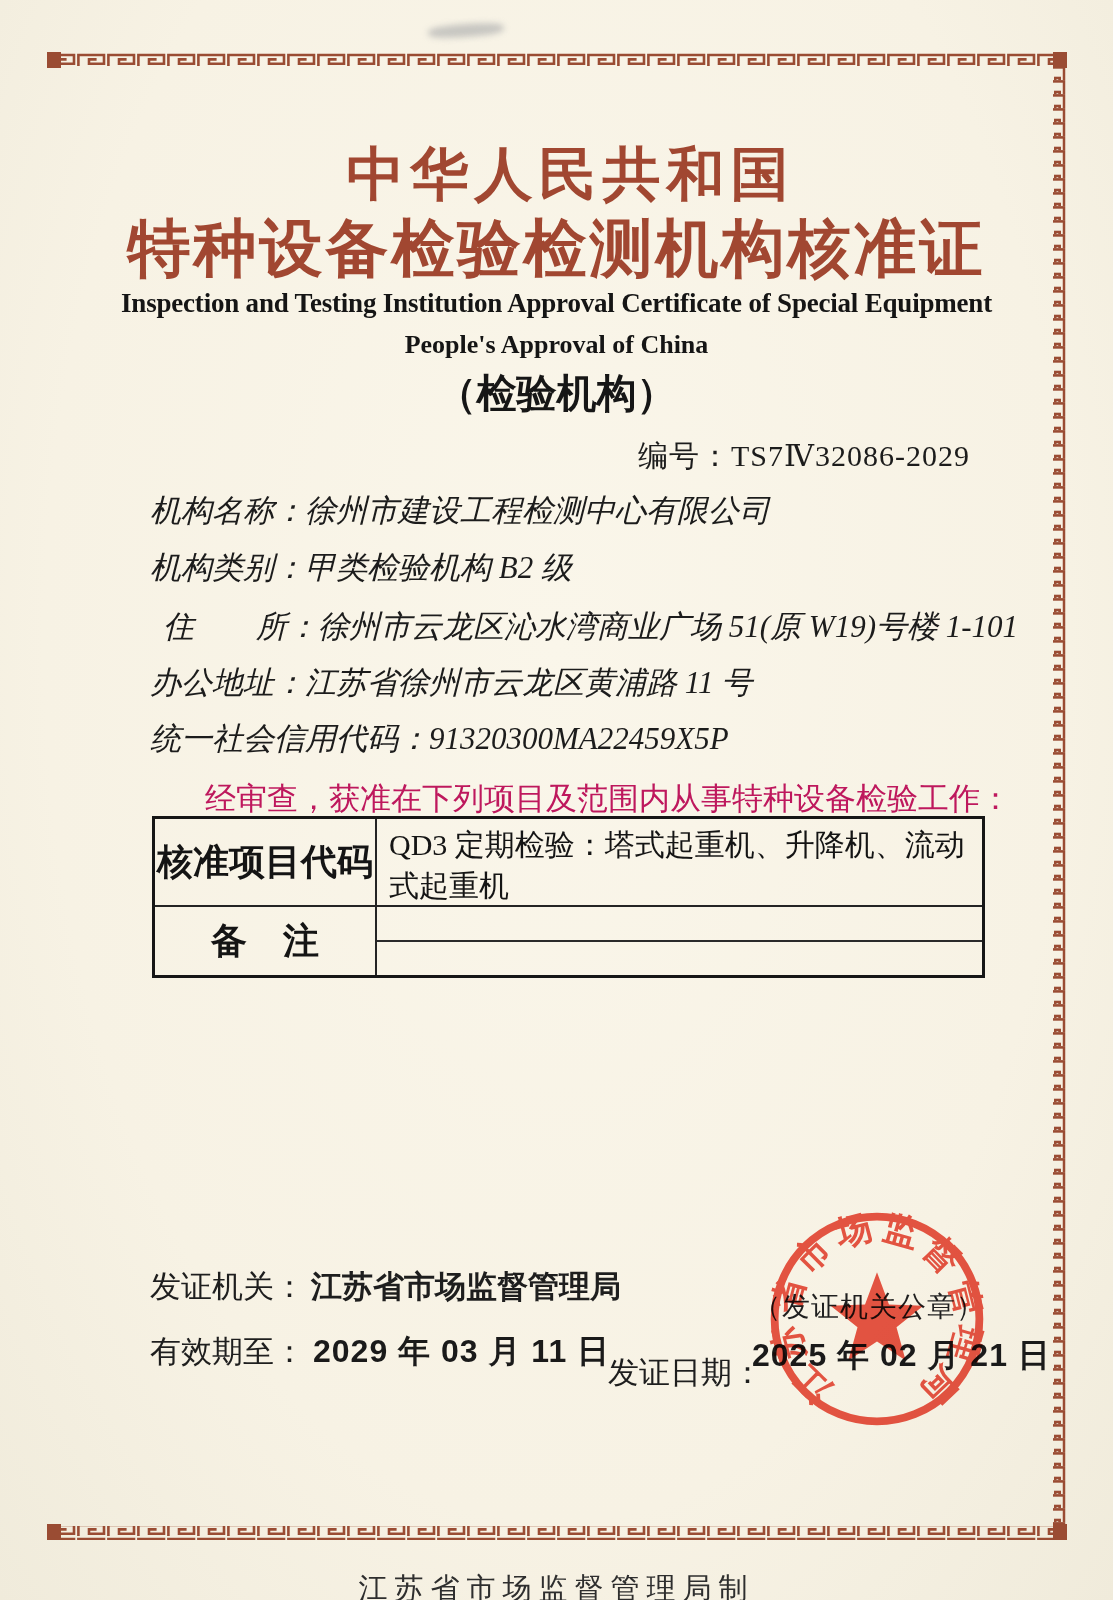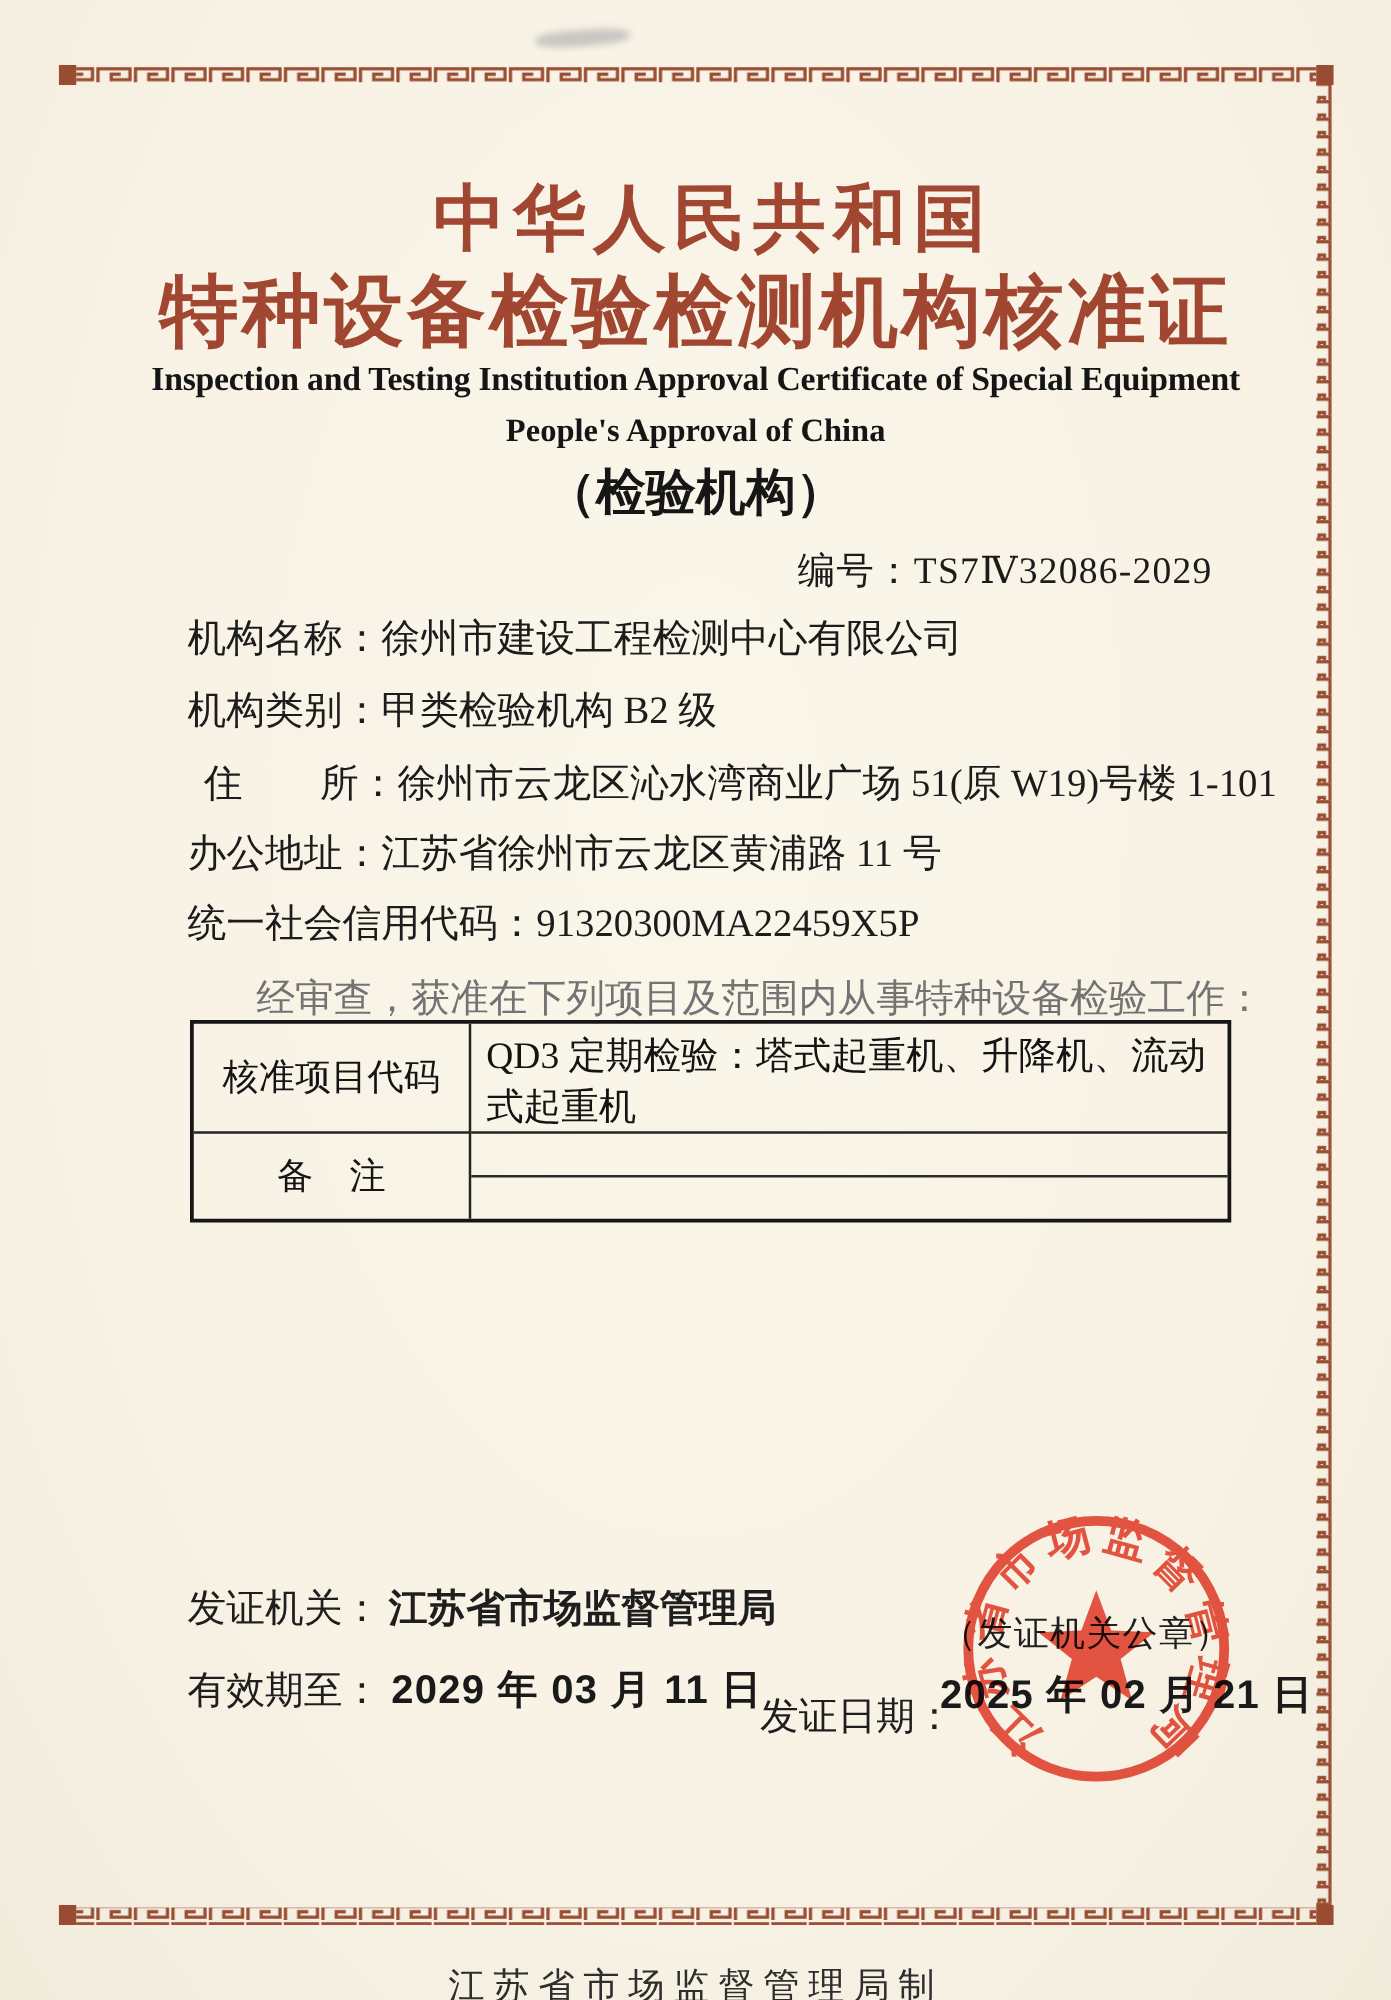--- a/index.html
+++ b/index.html
@@ -13,28 +13,28 @@
   .abs{position:absolute;}
   .center{left:0;right:0;text-align:center;}
   .title-cn1{top:136px;font-size:58px;font-weight:bold;color:#a14731;letter-spacing:6px;
              font-family:"Liberation Sans","DejaVu Sans",sans-serif;padding-left:28px;}
   .title-cn2{top:206px;font-size:63px;font-weight:bold;color:#a14731;letter-spacing:3px;
              font-family:"Liberation Sans","DejaVu Sans",sans-serif;}
   .title-en1{top:288px;font-size:27px;font-weight:bold;color:#151515;letter-spacing:-0.2px;}
   .title-en2{top:330px;font-size:26px;font-weight:bold;color:#151515;}
   .subtitle{top:366px;font-size:40px;font-weight:bold;color:#161616;}
   .serial{top:436px;right:143px;font-size:30px;color:#1c1c1c;letter-spacing:1px;}
-  .field{left:150px;font-size:31px;color:#1c1c1c;white-space:nowrap;}
+  .field{left:150px;font-size:31px;color:#1c1c1c;white-space:nowrap;font-style:italic;}
   .f0{top:490px;} .f1{top:547px;} .f2{top:606px;margin-left:13px;} .f3{top:662px;} .f4{top:718px;}
-  .statement{left:205px;top:778px;font-size:31px;color:#737373;text-align:right;}
+  .statement{left:205px;top:778px;font-size:31px;color:#be185d;text-align:right;}
   .cert-table{left:152px;top:816px;width:833px;height:162px;border:3px solid #161616;
               display:grid;grid-template-columns:222px 1fr;grid-template-rows:88px 1fr;
               background:transparent;box-sizing:border-box;}
   .cert-table .hcell{border-right:2px solid #242424;display:flex;align-items:center;justify-content:center;
-              font-weight:normal;font-size:29px;color:#141414;}
+              font-weight:bold;font-size:36px;color:#141414;}
   .cert-table .r1{border-bottom:2px solid #242424;}
   .cert-table .vcell{padding:5px 10px 0 12px;font-size:30px;line-height:1.38;color:#141414;}
   .cert-table .remark-wrap{display:flex;flex-direction:column;}
   .cert-table .remark-line{flex:1;}
   .cert-table .remark-line:first-child{border-bottom:2px solid #2a2a2a;}
   .issuer-row{left:150px;top:1266px;font-size:31px;white-space:nowrap;}
   .issuer-row .val{font-weight:bold;margin-left:6px;}
   .valid-row{left:150px;top:1330px;font-size:31px;white-space:nowrap;}
   .date-num{font-family:"Liberation Sans","DejaVu Sans",sans-serif;font-size:32px;font-weight:600;
             color:#1a1a1a;margin-left:8px;letter-spacing:1px;}

